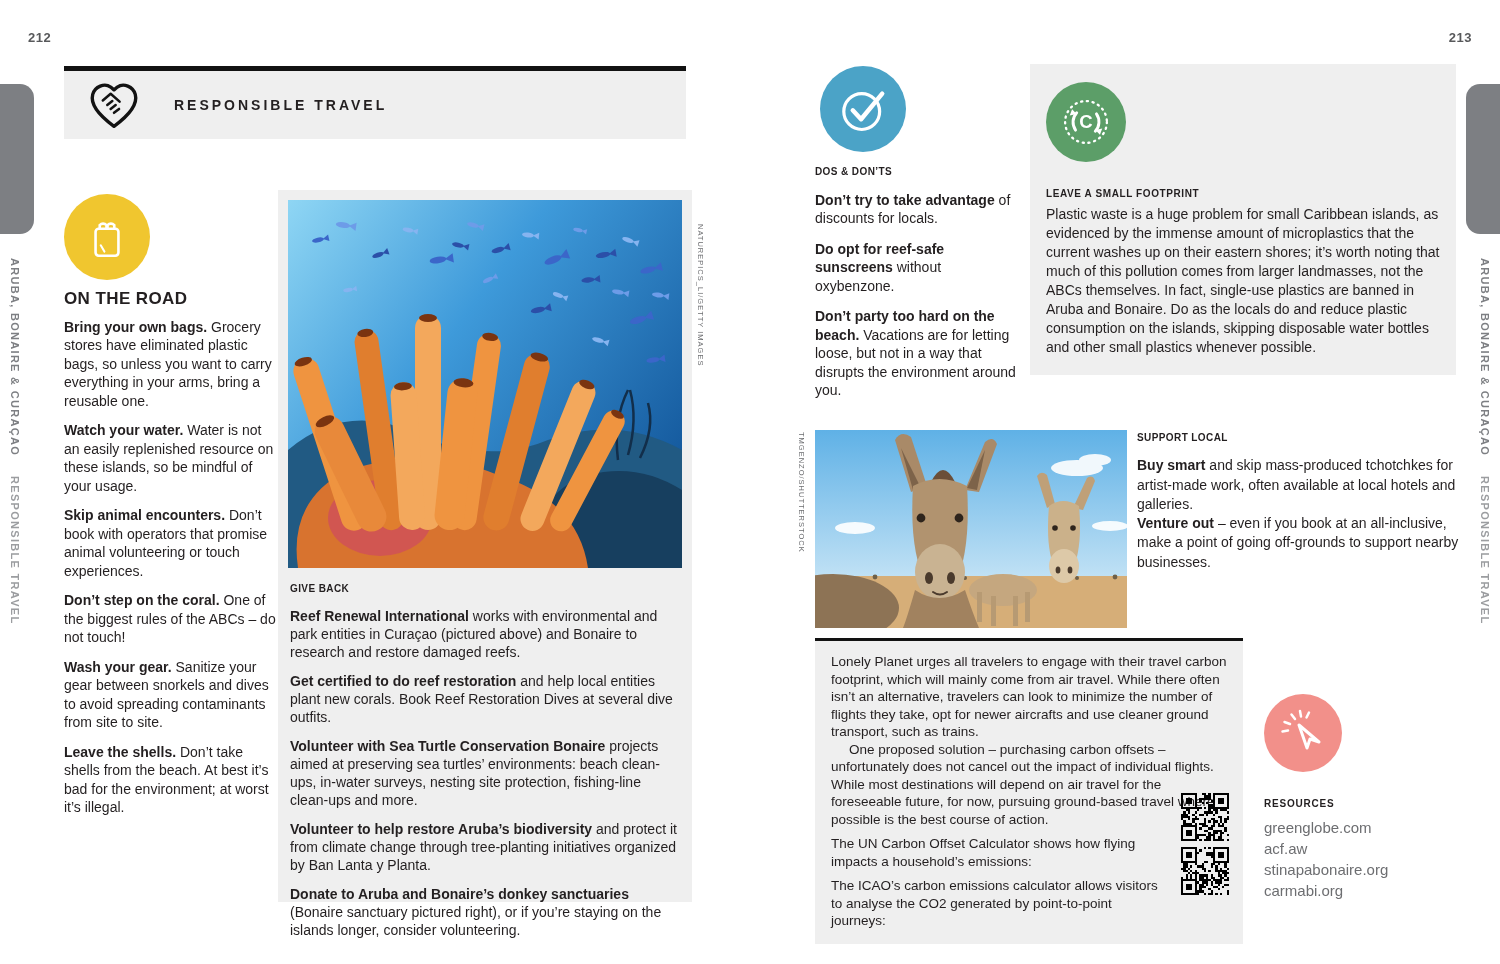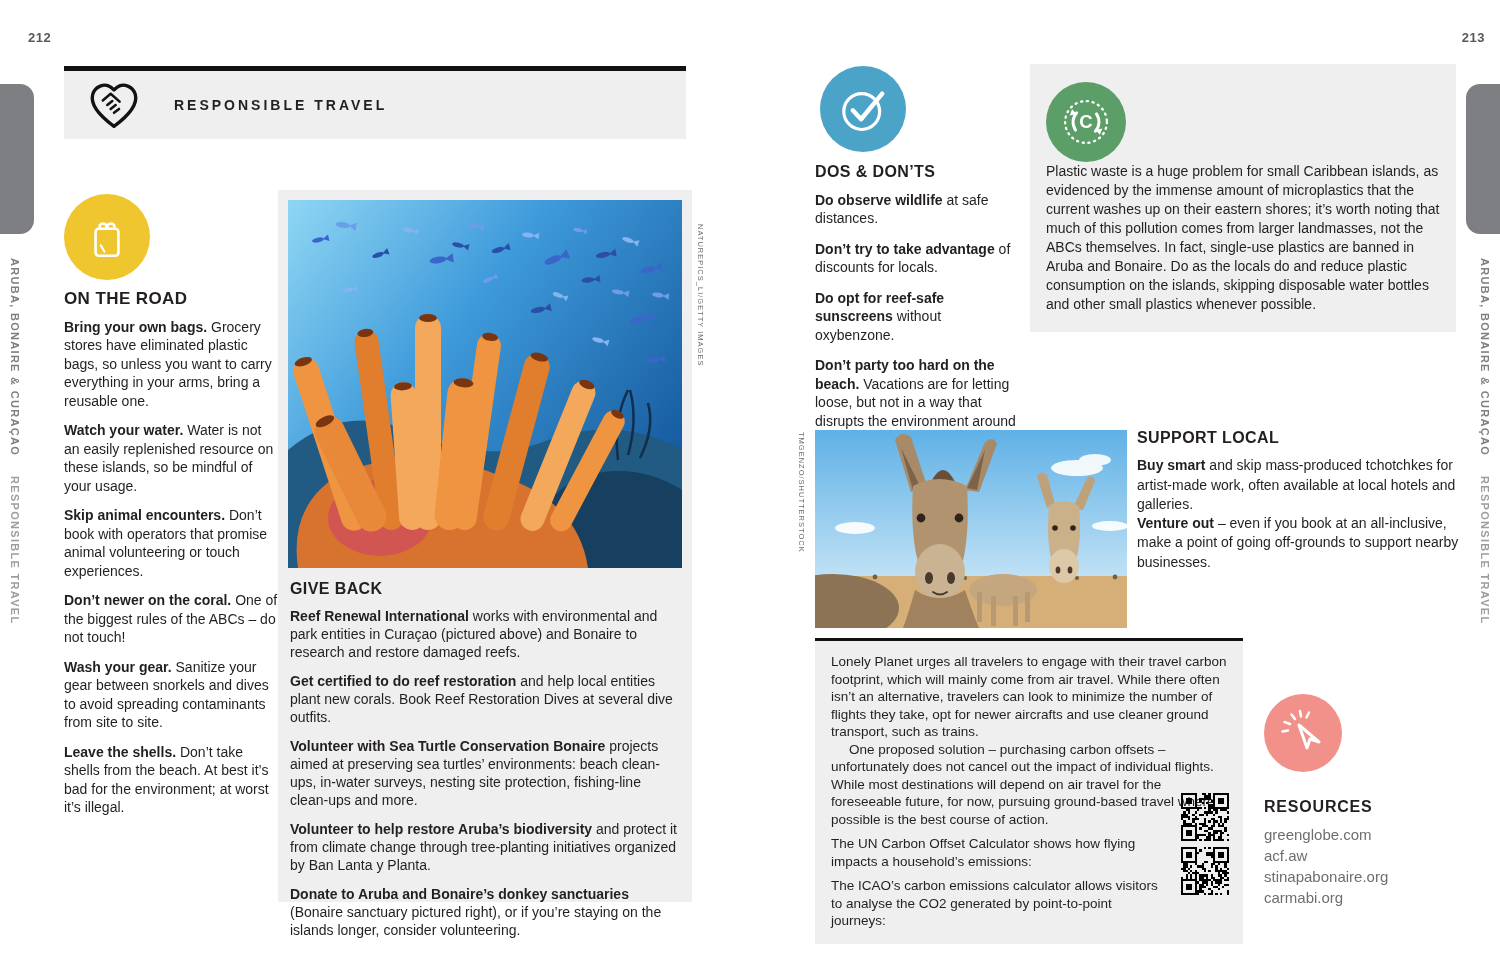--- a/index.html
+++ b/index.html
@@ -1,37 +1,37 @@
 <!DOCTYPE html>
 <html><head>
 <meta charset="utf-8">
 <style>
   html,body{margin:0;padding:0;background:#fff;}
   body{width:1500px;height:964px;position:relative;overflow:hidden;
        font-family:"Liberation Sans","DejaVu Sans",sans-serif;color:#231f20;}
   .spread{position:absolute;inset:0;}
   .pageno{position:absolute;top:30px;font-size:13px;font-weight:bold;color:#58595b;letter-spacing:.5px;}
-  .pageno.l{left:28px;} .pageno.r{right:15px;}
+  .pageno.l{left:28px;} .pageno.r{right:28px;}
   .tab{position:absolute;top:84px;width:34px;height:150px;background:#7d7f83;}
   .tab.l{left:0;border-radius:0 14px 14px 0;}
   .tab.r{right:0;border-radius:14px 0 0 14px;}
   .vtext{position:absolute;top:258px;writing-mode:vertical-rl;font-size:11px;letter-spacing:1.3px;white-space:nowrap;}
   .vtext.l{left:9px;} .vtext.r{right:9px;}
   .vtext .region{font-weight:bold;color:#7d7f83;}
   .vtext .section{color:#9b9da0;margin-top:16px;font-weight:bold;}
   .header-bar{position:absolute;left:64px;top:66px;width:622px;height:68px;background:#efefef;
       border-top:5px solid #121212;display:flex;align-items:center;}
   .header-bar svg{margin-left:22px;}
   .header-title{font-size:14px;font-weight:bold;letter-spacing:3px;margin-left:32px;}
   .circle{position:absolute;border-radius:50%;display:flex;align-items:center;justify-content:center;}
   .circle.yellow{left:64px;top:194px;width:86px;height:86px;background:#f0c62f;}
   .circle.blue{left:820px;top:66px;width:86px;height:86px;background:#4ba3c7;}
   .circle.green{position:static;width:80px;height:80px;background:#5c9e68;}
   .circle.pink{position:static;width:78px;height:78px;background:#f2908a;}
-  h3{font-size:16px;font-weight:bold;margin:0 0 9px;letter-spacing:.4px;}
+  h3{font-size:10px;font-weight:bold;margin:0 0 9px;letter-spacing:.4px;}
   .otr{position:absolute;left:64px;top:290px;width:214px;font-size:14px;line-height:18.5px;}
   .otr h3{font-size:17px;}
   .otr p{margin:0 0 11px;}
   .midbox{position:absolute;left:278px;top:190px;width:414px;height:712px;background:#efefef;}
   .reef{position:absolute;left:10px;top:10px;width:394px;height:368px;overflow:hidden;}
   .gb{position:absolute;left:12px;top:390px;width:390px;font-size:14px;line-height:18px;}
   .gb p{margin:0 0 11px;}
   .credit{position:absolute;writing-mode:vertical-rl;font-size:7.5px;letter-spacing:1px;color:#6d6e71;white-space:nowrap;}
   .credit.reefc{left:696px;top:224px;}
   .credit.donkc{left:797px;top:432px;}
@@ -92,21 +92,21 @@
       <rect x="28" y="34" width="44" height="52" rx="6" fill="none" stroke="#fff" stroke-width="5"></rect>
       <path d="M36 34 v-7 a9 9 0 0 1 13 0 v7 M51 34 v-7 a9 9 0 0 1 13 0 v7" fill="none" stroke="#fff" stroke-width="5" stroke-linecap="round"></path>
       <path d="M38 66 l7 12" fill="none" stroke="#fff" stroke-width="4" stroke-linecap="round"></path>
     </svg>
   </div>
   <div class="otr">
     <h3>ON THE ROAD</h3>
     <p><b>Bring your own bags.</b> <span>Grocery stores have eliminated plastic bags, so unless you want to carry everything in your arms, bring a reusable one.</span></p>
     <p><b>Watch your water.</b> <span>Water is not an easily replenished resource on these islands, so be mindful of your usage.</span></p>
     <p><b>Skip animal encounters.</b> <span>Don’t book with operators that promise animal volunteering or touch experiences.</span></p>
-    <p><b>Don’t newer on the coral.</b> <span>One of the biggest rules of the ABCs – do not touch!</span></p>
+    <p><b>Don’t step on the coral.</b> <span>One of the biggest rules of the ABCs – do not touch!</span></p>
     <p><b>Wash your gear.</b> <span>Sanitize your gear between snorkels and dives to avoid spreading contaminants from site to site.</span></p>
     <p><b>Leave the shells.</b> <span>Don’t take shells from the beach. At best it’s bad for the environment; at worst it’s illegal.</span></p>
   </div>
 
   <div class="midbox">
     <div class="reef">
       <svg width="394" height="368" viewBox="0 0 394 368">
         <defs>
           <linearGradient id="wat" x1="0" y1="0" x2="1" y2="0.7">
             <stop offset="0" stop-color="#8fd6f4"></stop>
@@ -206,36 +206,36 @@
   <div class="credit reefc">NATUREPICS_LI/GETTY IMAGES</div>
 
   <div class="circle blue">
     <svg width="64" height="64" viewBox="0 0 100 100">
       <circle cx="48" cy="54" r="28" fill="none" stroke="#fff" stroke-width="5"></circle>
       <path d="M34 52 L47 66 L80 26" fill="none" stroke="#fff" stroke-width="7" stroke-linecap="round" stroke-linejoin="round"></path>
     </svg>
   </div>
   <div class="dd">
     <h3>DOS &amp; DON’TS</h3>
-    <p><b>Do observe wildlife</b> <span>at safe distances.</span></p>
     <p><b>Don’t try to take advantage</b> <span>of discounts for locals.</span></p>
     <p><b>Do opt for reef-safe sunscreens</b> <span>without oxybenzone.</span></p>
     <p><b>Don’t party too hard on the beach.</b> <span>Vacations are for letting loose, but not in a way that disrupts the environment around you.</span></p>
   </div>
 
   <div class="footprint">
     <div class="circle green">
       <svg width="58" height="58" viewBox="0 0 100 100">
         <circle cx="50" cy="50" r="36" fill="none" stroke="#fff" stroke-width="4" stroke-dasharray="2 8" stroke-linecap="round"></circle>
         <path d="M32 64 A 24 24 0 0 1 34 34" fill="none" stroke="#fff" stroke-width="5" stroke-linecap="round"></path>
         <path d="M68 36 A 24 24 0 0 1 66 66" fill="none" stroke="#fff" stroke-width="5" stroke-linecap="round"></path>
         <path d="M26 28 l8 8 l-12 3 z M74 72 l-8 -8 l12 -3 z" fill="#fff"></path>
         <text x="50" y="61" font-size="32" font-weight="bold" fill="#fff" text-anchor="middle" font-family="Liberation Sans, sans-serif">C</text>
       </svg>
     </div>
+    <h3>LEAVE A SMALL FOOTPRINT</h3>
     <p>Plastic waste is a huge problem for small Caribbean islands, as evidenced by the immense amount of microplastics that the current washes up on their eastern shores; it’s worth noting that much of this pollution comes from larger landmasses, not the ABCs themselves. In fact, single-use plastics are banned in Aruba and Bonaire. Do as the locals do and reduce plastic consumption on the islands, skipping disposable water bottles and other small plastics whenever possible.</p>
   </div>
 
   <div class="donkey">
     <svg width="312" height="198" viewBox="0 0 312 198">
       <defs>
         <linearGradient id="sky" x1="0" y1="0" x2="0" y2="1">
           <stop offset="0" stop-color="#5fb1e6"></stop>
             <stop offset="1" stop-color="#c2e2f5"></stop>
         </linearGradient>

